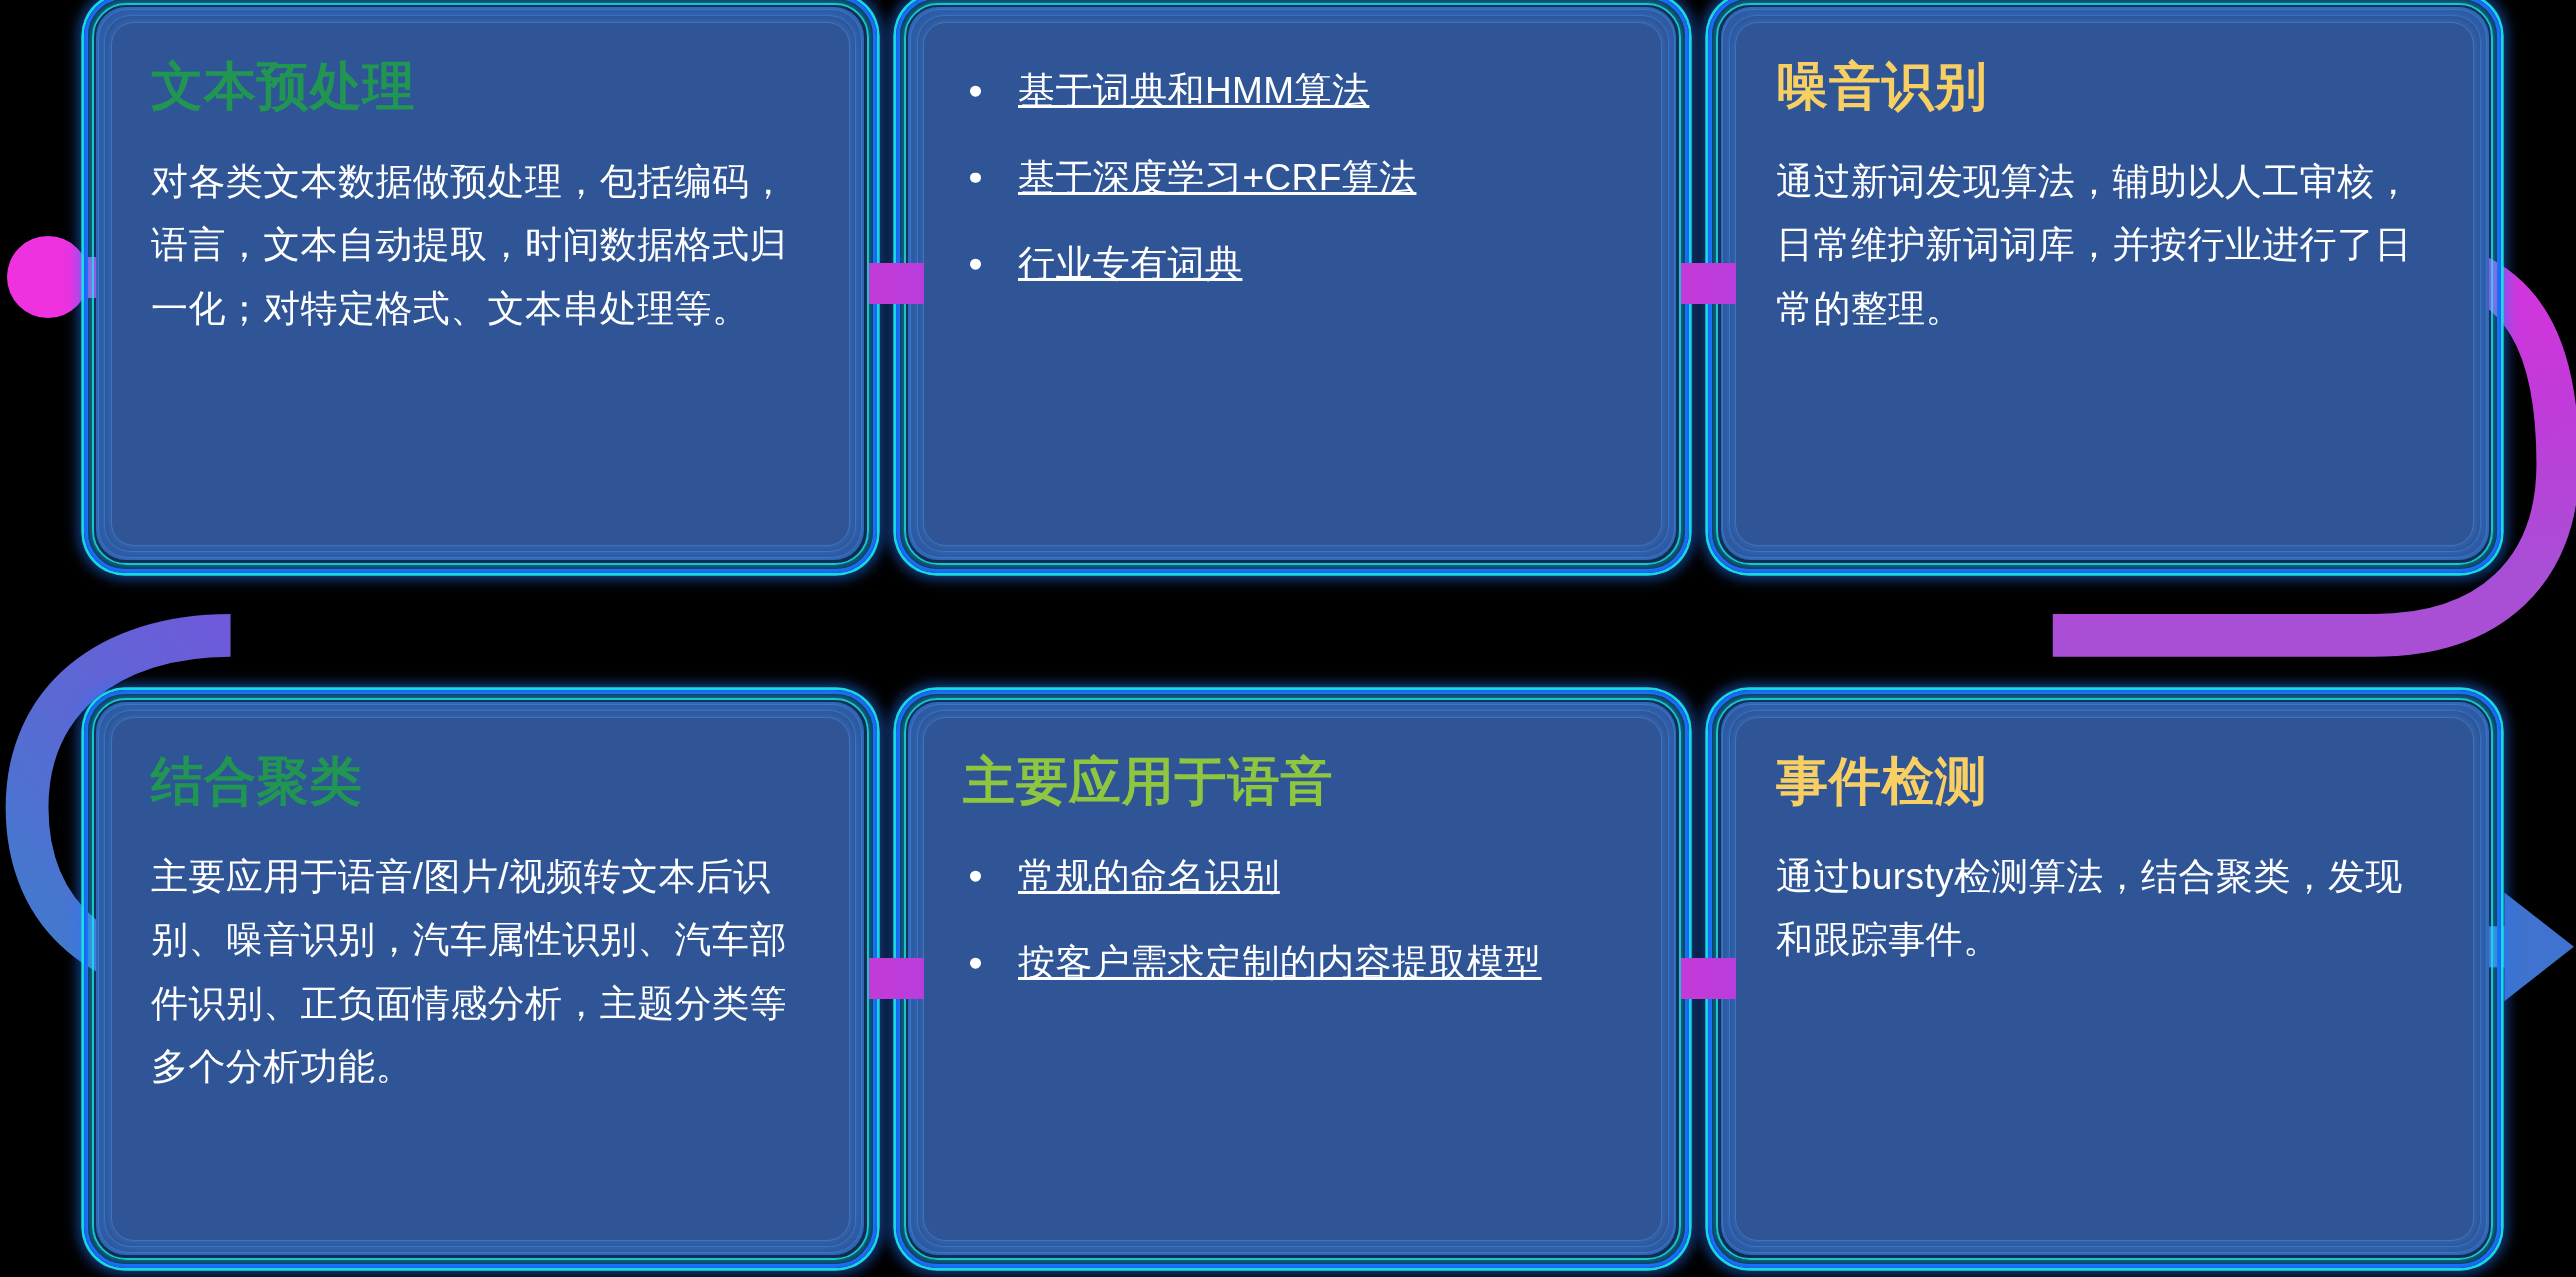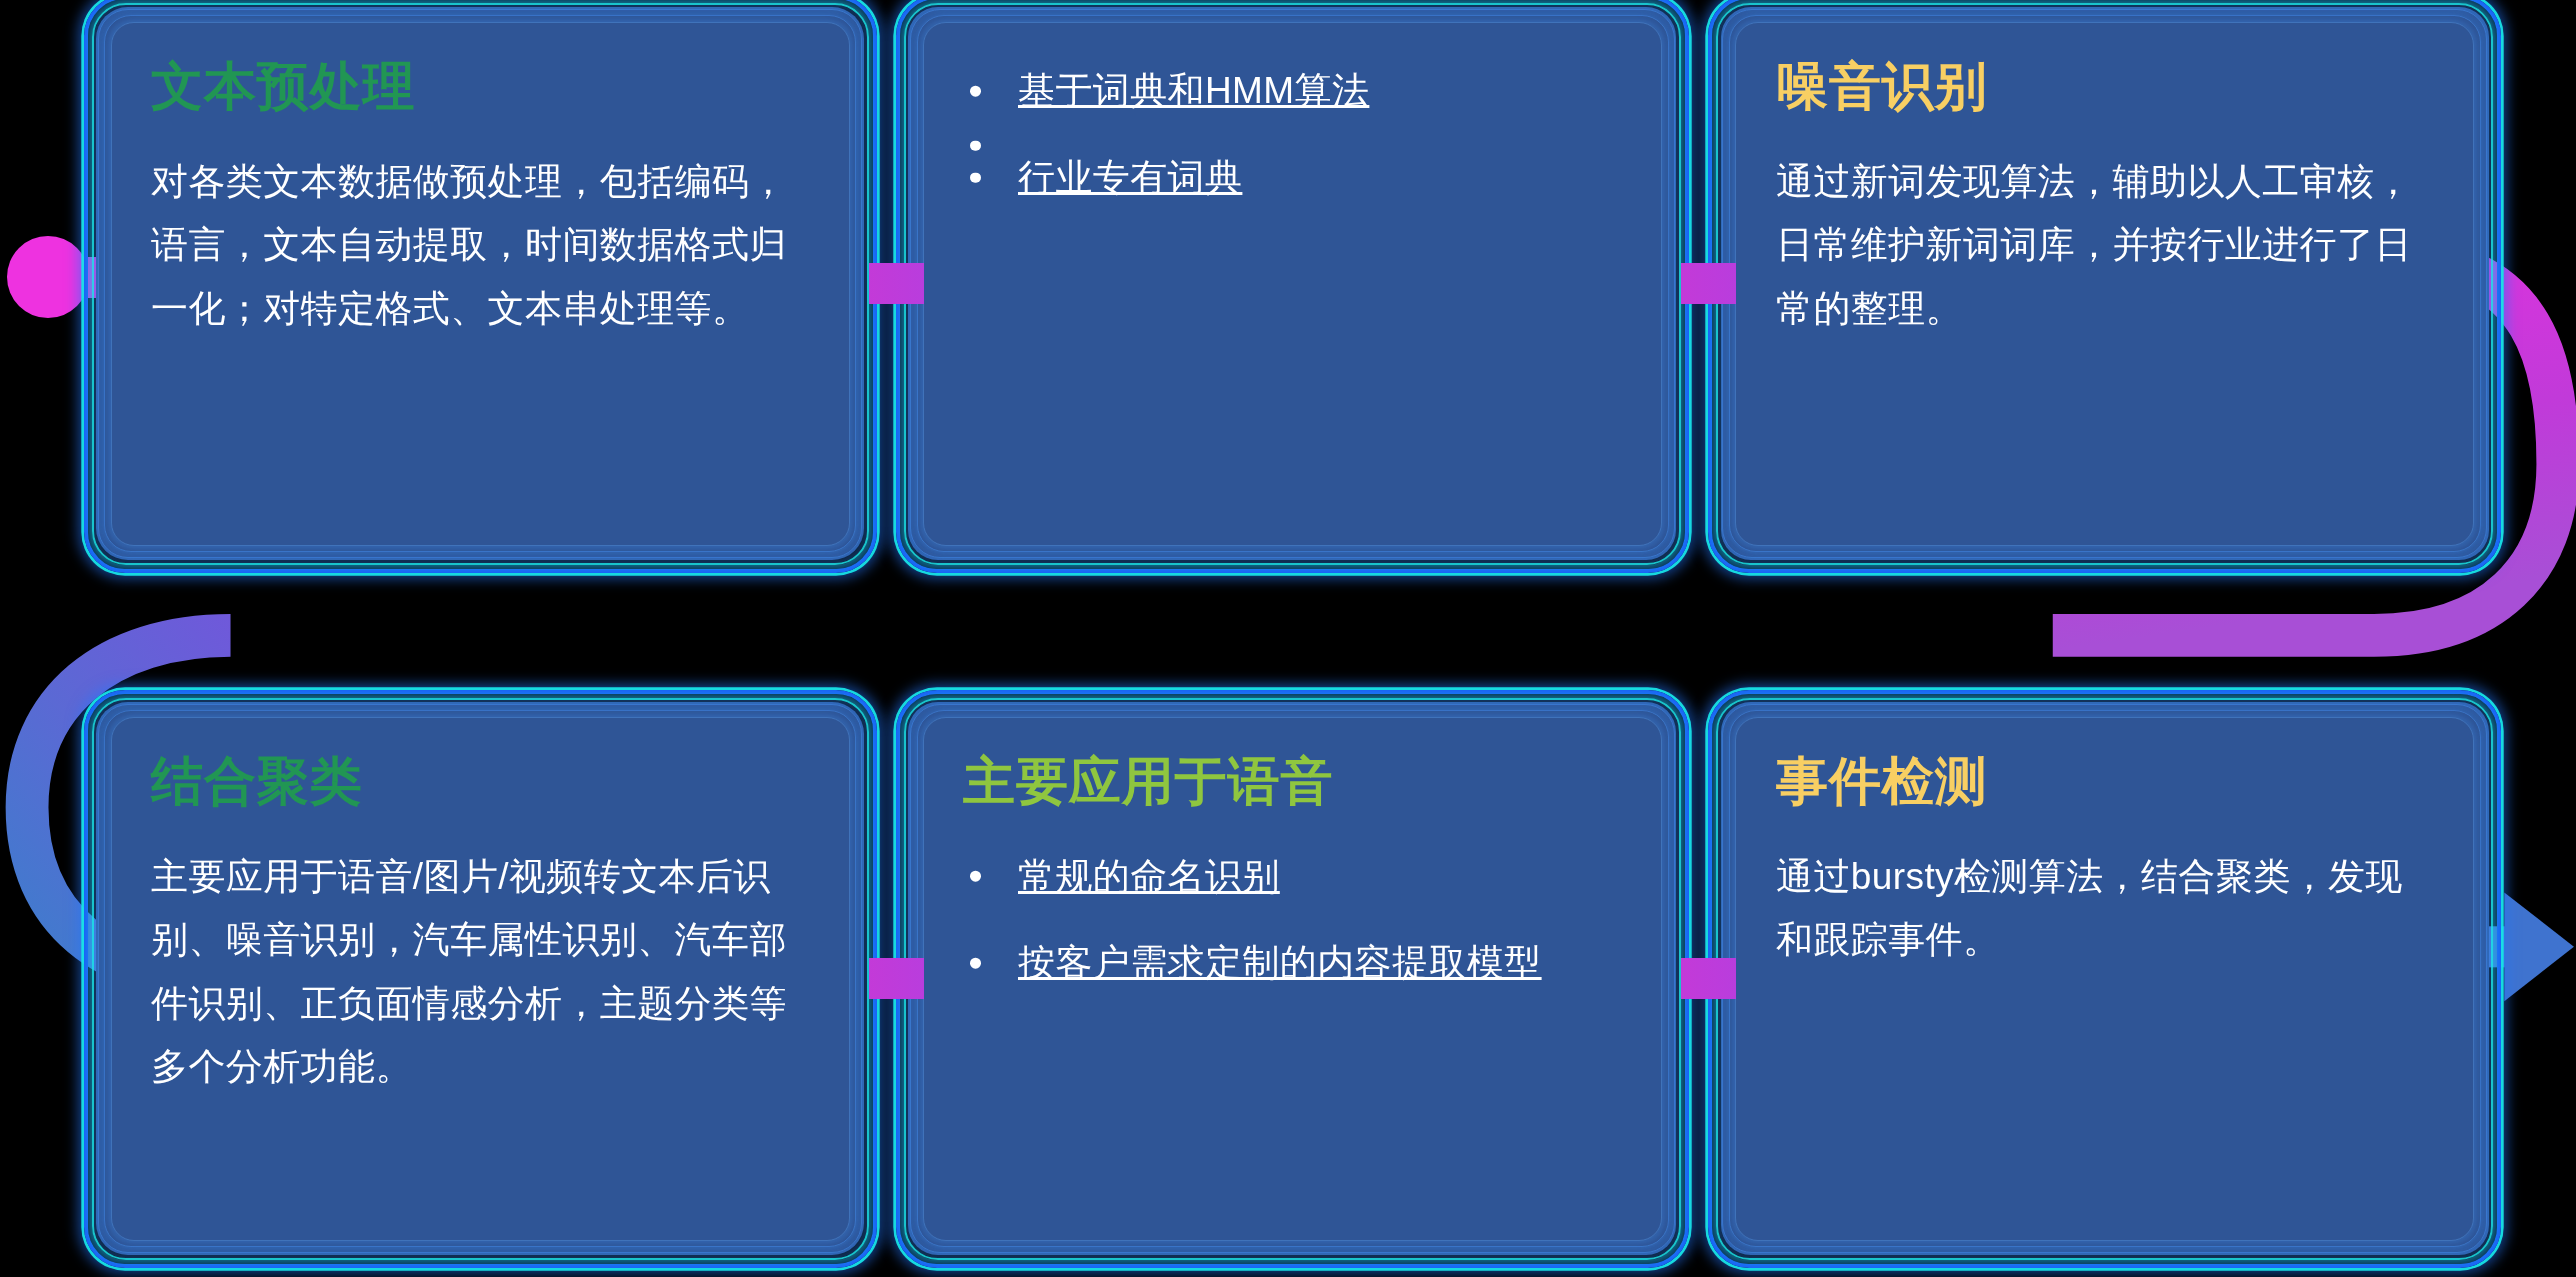--- a/index.html
+++ b/index.html
@@ -54,21 +54,21 @@
   .card {
     position: absolute;
     top: 0;
     width: 768px;
     height: 553px;
     box-sizing: border-box;
     border-radius: 30px;
     background: #2f5596;
     padding: 52px 55px 0 55px;
   }
-  .card.col1 { left: 0px; border-radius: 32px; }
+  .card.col1 { left: 0px; }
   .card.col2 { left: 812px; }
   .card.col3 { left: 1625px; }
 
   
   .glow-frame {
     position: absolute;
     z-index: 2;
     border-radius: 41px;
     pointer-events: none;
   }
@@ -266,20 +266,21 @@
       </div>
 
       <div class="card col2">
         <ul class="bullets">
           <li>
             <span class="dot"></span>
             <span>基于词典和HMM算法</span>
           </li>
           <li>
             <span class="dot"></span>
+            <span>基于深度学习+CRF算法</span>
           </li>
           <li>
             <span class="dot"></span>
             <span>行业专有词典</span>
           </li>
         </ul>
       </div>
 
       <div class="card col3">
         <h2 class="card-title t-yellow">噪音识别</h2>

